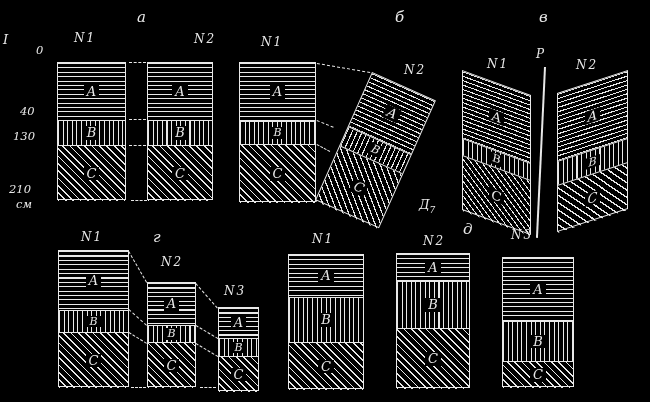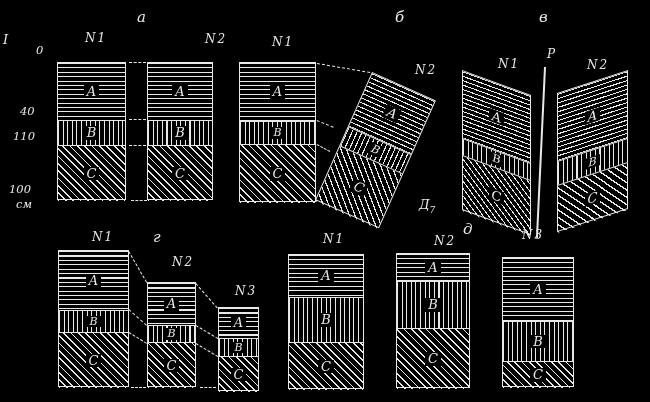--- a/index.html
+++ b/index.html
@@ -7,21 +7,21 @@
   #canvas {
     position:relative; width:650px; height:402px;
     background:var(--bg); overflow:hidden;
     font-family:"DejaVu Serif", serif;
   }
   .lbl {
     position:absolute; color:var(--ink);
     font-style:italic; white-space:nowrap; line-height:1;
   }
   .panel-label { font-size:15px; }
-  .bh-label { font-size:12px; letter-spacing:2px;margin-left:11px; }
+  .bh-label { font-size:12px; letter-spacing:2px; }
   .scale-label { font-size:11.5px; }
   .section-label { font-size:13px; left:3px; top:33px; }
   .d7-label { font-size:13px; left:419px; top:198px; }
   .d7-label sub { font-size:9px; }
   .col {
     position:absolute; box-sizing:border-box;
     border:1.6px solid var(--ink);
   }
   .layer {
     box-sizing:border-box; position:relative;
@@ -45,22 +45,22 @@
   }
 </style>
 </head>
 <body>
 
 <div id="canvas">
   <span class="lbl section-label">I</span>
   <span class="lbl d7-label"><span>Д</span><sub>7</sub></span>
 <span class="lbl scale-label" style="left: 36px; top: 45px;">0</span>
     <span class="lbl scale-label" style="left: 20px; top: 106px;">40</span>
-    <span class="lbl scale-label" style="left: 13px; top: 131px;">110</span>
-    <span class="lbl scale-label" style="left: 9px; top: 184px;">100</span>
+    <span class="lbl scale-label" style="left: 13px; top: 131px;">130</span>
+    <span class="lbl scale-label" style="left: 9px; top: 184px;">210</span>
     <span class="lbl scale-label" style="left: 16px; top: 199px;">см</span>
     <span class="lbl panel-label" style="left: 137px; top: 10px;">а</span>
     <span class="lbl bh-label" style="left: 74px; top: 32px;">N1</span>
     <div class="col" style="left: 57px; top: 62px; width: 69px; height: 138px;">
       <div class="layer hatch-h" style="height: 57px;">
         <span class="letter" style="font-size: 13px;">А</span>
       </div>
       <div class="layer hatch-v mid" style="height: 26px;">
         <span class="letter" style="font-size: 13px;">В</span>
       </div>

